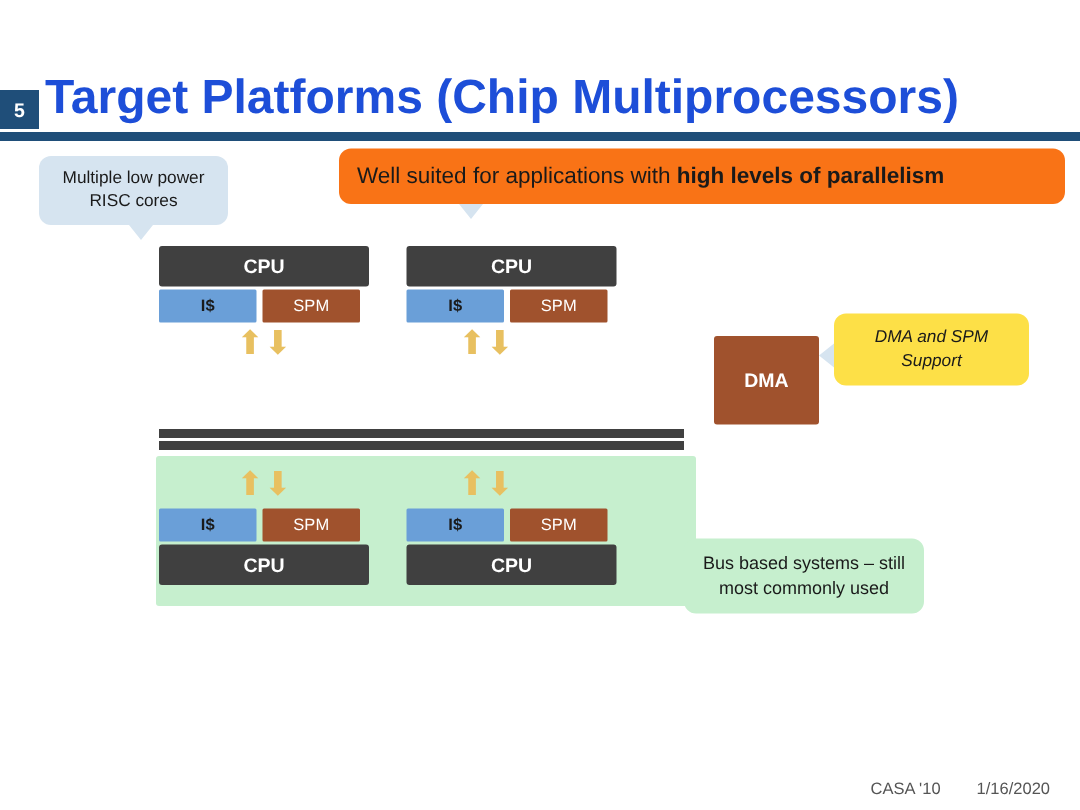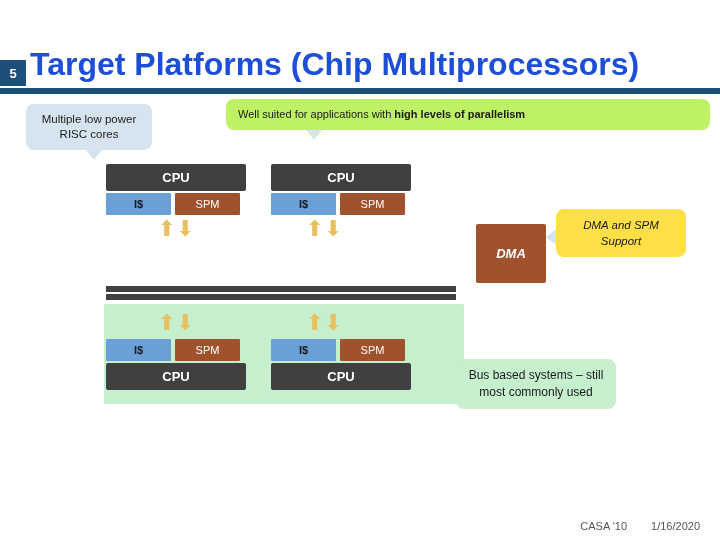--- a/index.html
+++ b/index.html
@@ -83,24 +83,24 @@
       border-style: solid;
       border-color: #d6e4f0 transparent transparent transparent;
     }
 
     
     .bubble-right {
       position: absolute;
       top: 5px;
       left: 200px;
       right: 0;
-      background: #bef264;
+      background: #f97316;
       border-radius: 8px;
       padding: 8px 12px;
-      font-size: 11px;
+      font-size: 15px;
       color: #1a1a1a;
       line-height: 1.4;
     }
     .bubble-right::after {
       content: '';
       position: absolute;
       bottom: -10px;
       left: 80px;
       border-width: 10px 8px 0 8px;
       border-style: solid;
@@ -206,21 +206,20 @@
       top: 130px;
       left: 450px;
       width: 70px;
       background: #a0522d;
       color: white;
       font-size: 13px;
       font-weight: bold;
       text-align: center;
       padding: 22px 5px;
       border-radius: 2px;
-      font-style: italic;
     }
 
     
     .bubble-dma {
       position: absolute;
       top: 115px;
       left: 530px;
       width: 130px;
       background: #fde047;
       border-radius: 8px;

